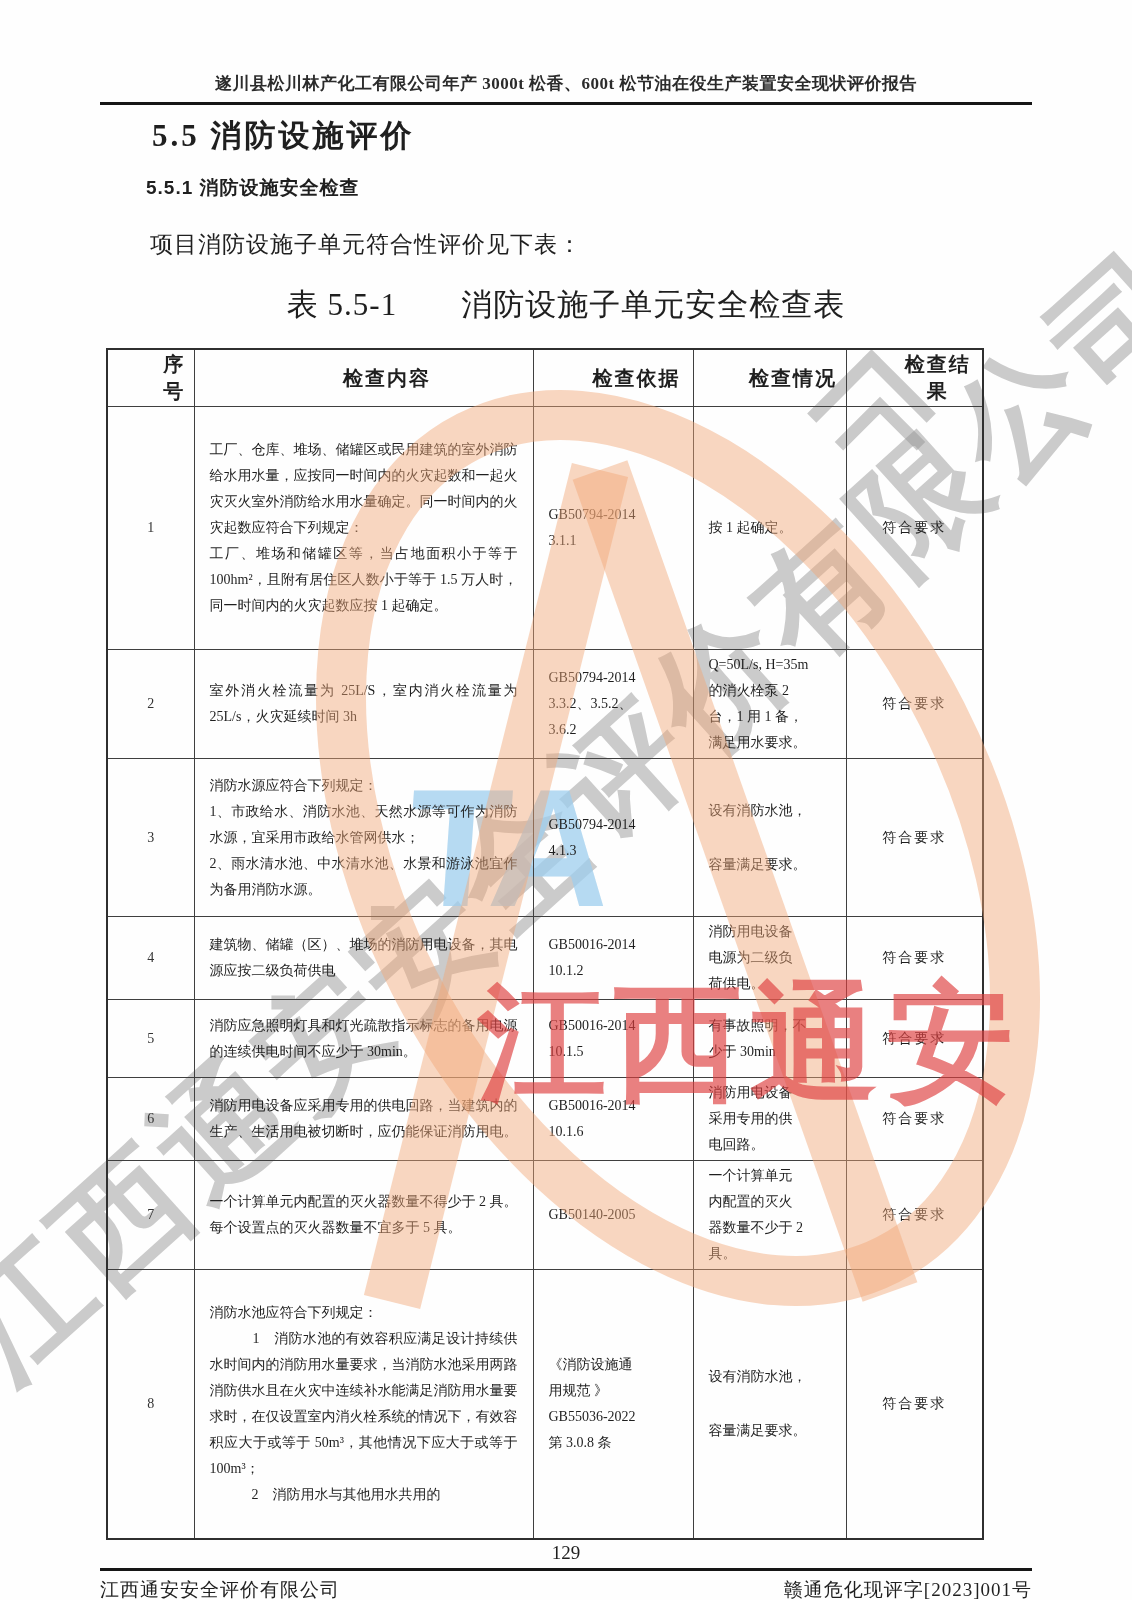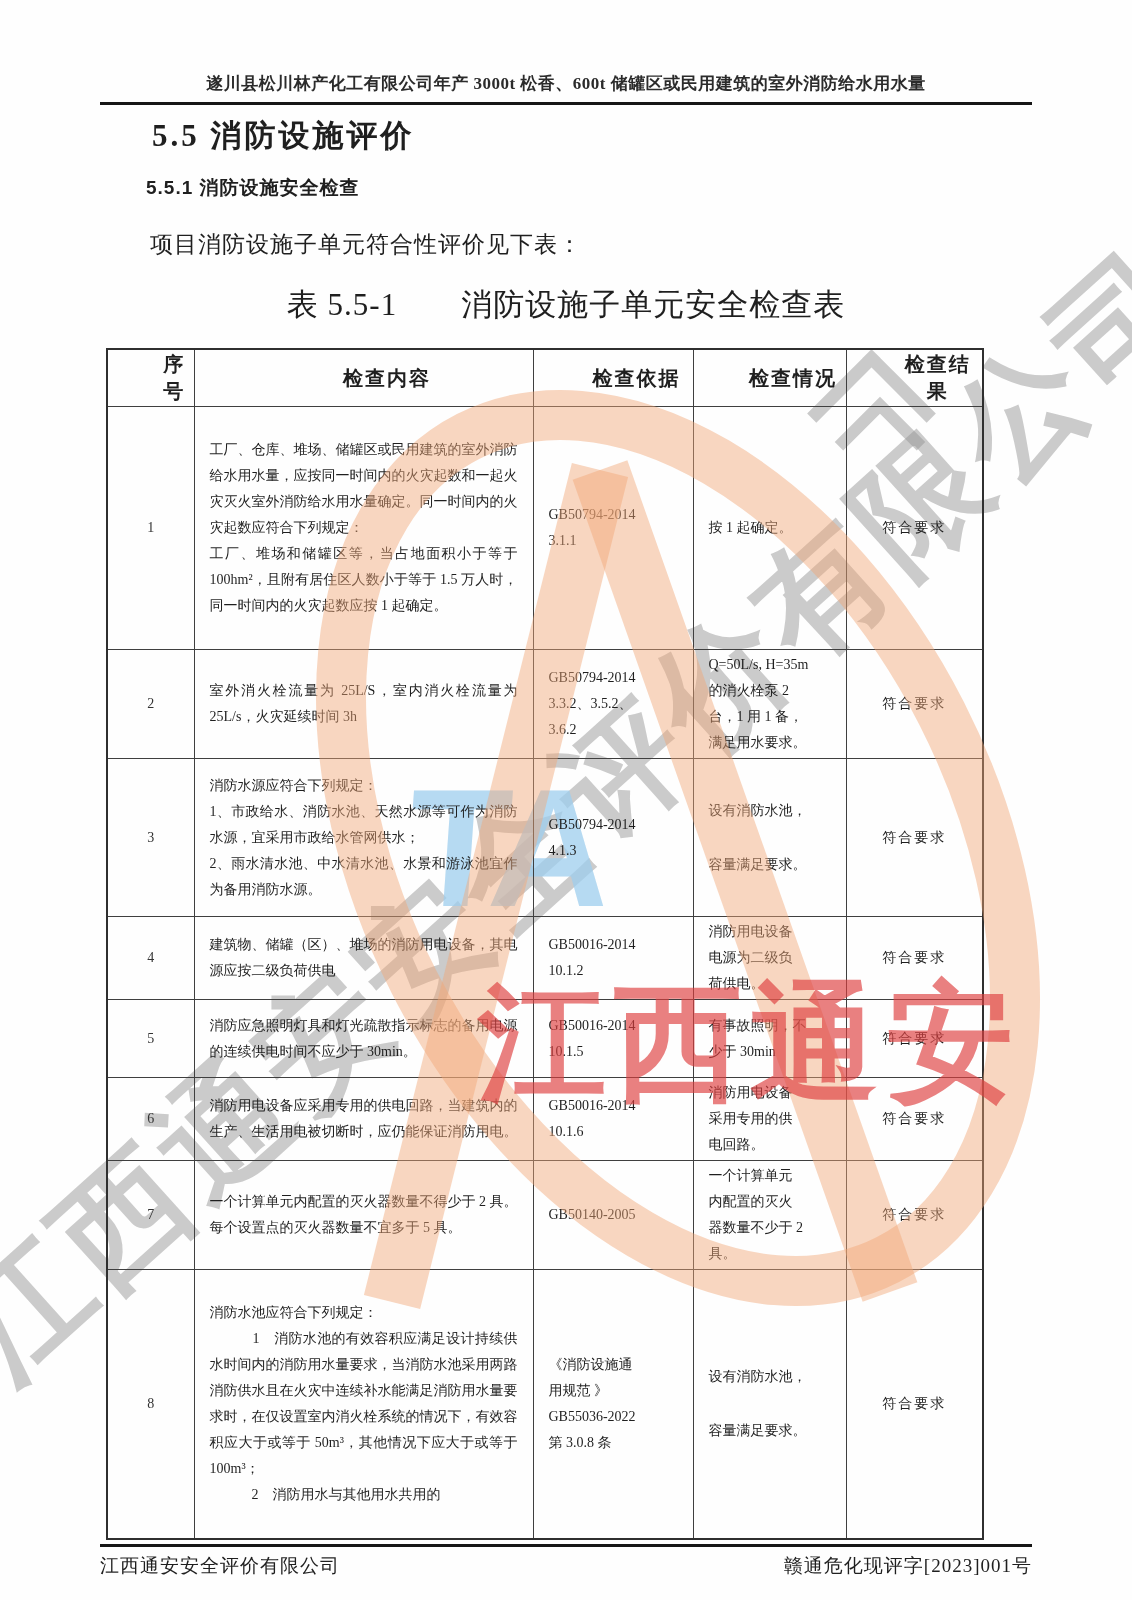--- a/index.html
+++ b/index.html
@@ -87,21 +87,21 @@
 <div class="page">
 
   <div class="wm-layer">
     <div class="wm-gray">江西通安安全评价有限公司</div>
     <div class="wm-blue">TA</div>
     <div class="chev chev-outer"></div>
     <div class="chev chev-inner"></div>
   </div>
 
   <div class="content">
-    <div class="doc-header">遂川县松川林产化工有限公司年产 3000t 松香、600t 储罐区或民用建筑的室外消防给水用水量</div>
+    <div class="doc-header">遂川县松川林产化工有限公司年产 3000t 松香、600t 松节油在役生产装置安全现状评价报告</div>
     <div class="header-rule"></div>
 
     <div class="section-heading">5.5 消防设施评价</div>
     <div class="subsection-heading">5.5.1 消防设施安全检查</div>
     <div class="intro">项目消防设施子单元符合性评价见下表：</div>
     <div class="caption">表 5.5-1　　消防设施子单元安全检查表</div>
 
     <table class="check-table">
       <colgroup>
         <col style="width:87px">
@@ -199,20 +199,21 @@
 用规范 》
 GB55036-2022
 第 3.0.8 条</td>
         <td class="cell-situation spread">设有消防水池，
 容量满足要求。</td>
         <td class="cell-result">符合要求</td>
       </tr>
     </tbody>
       </table>
 
+    <div class="page-number">129</div>
     <div class="footer-rule"></div>
     <div class="footer-row">
       <span>江西通安安全评价有限公司</span>
       <span>赣通危化现评字[2023]001号</span>
     </div>
   </div>
 
   <div class="stamp-layer">
     <svg width="1132" height="1600" viewBox="0 0 1132 1600">
       <ellipse cx="678" cy="848" rx="296" ry="462" transform="rotate(-27 678 848)" fill="none" stroke="rgba(242,166,118,0.45)" stroke-width="50"></ellipse>

